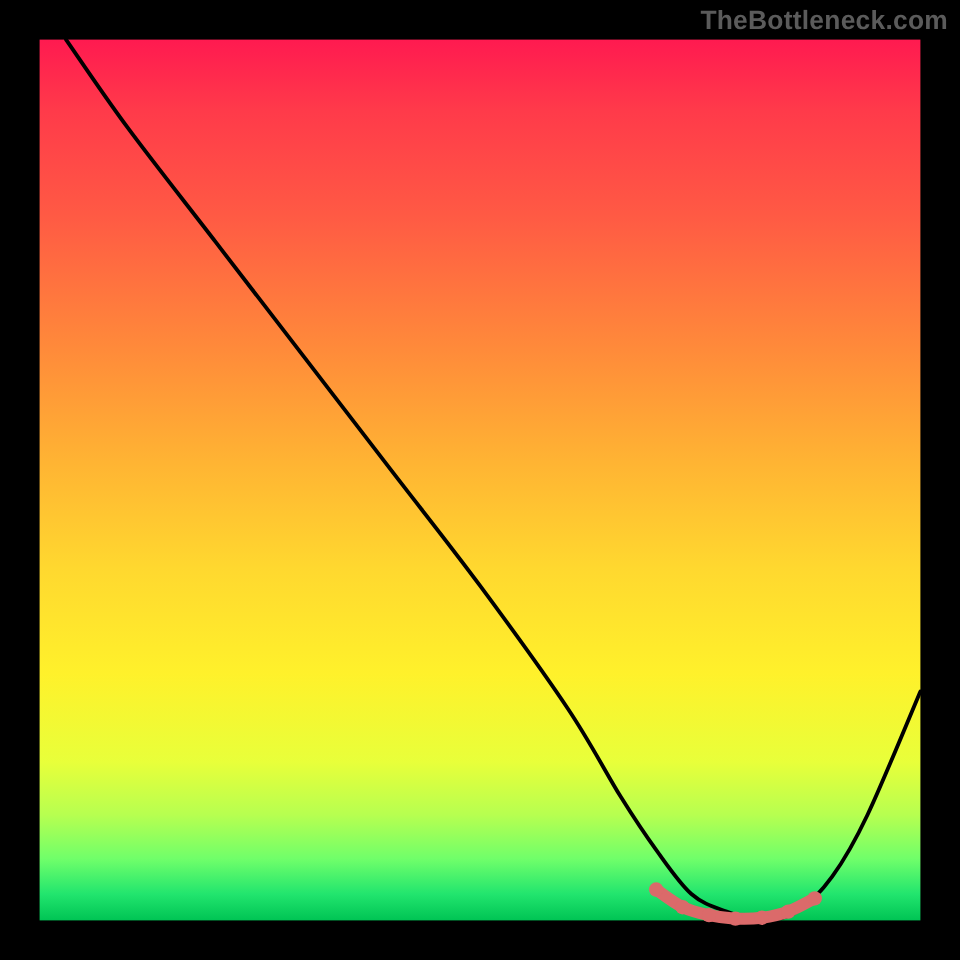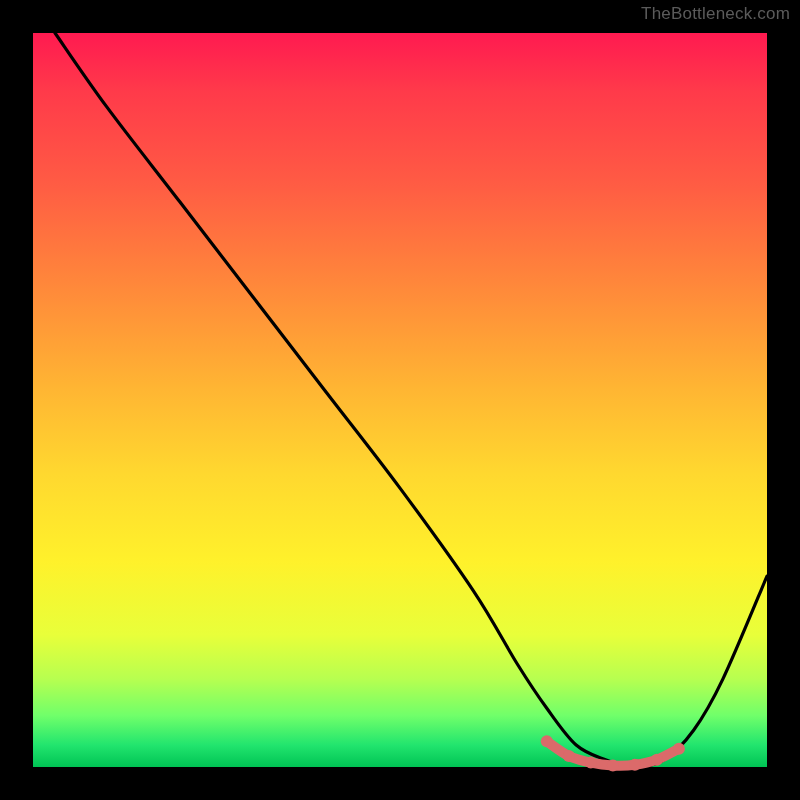--- a/index.html
+++ b/index.html
@@ -15,22 +15,22 @@
     position: relative;
     width: 800px;
     height: 800px;
     background: #000;
   }
   .watermark {
     position: absolute;
     top: 4px;
     right: 10px;
     color: #5b5b5b;
-    font-size: 17px;
-    font-weight: 400;
+    font-size: 22px;
+    font-weight: 700;
     letter-spacing: 0.2px;
     user-select: none;
   }
   .plot-area {
     position: absolute;
     left: 33px;
     top: 33px;
     width: 734px;
     height: 734px;
     

